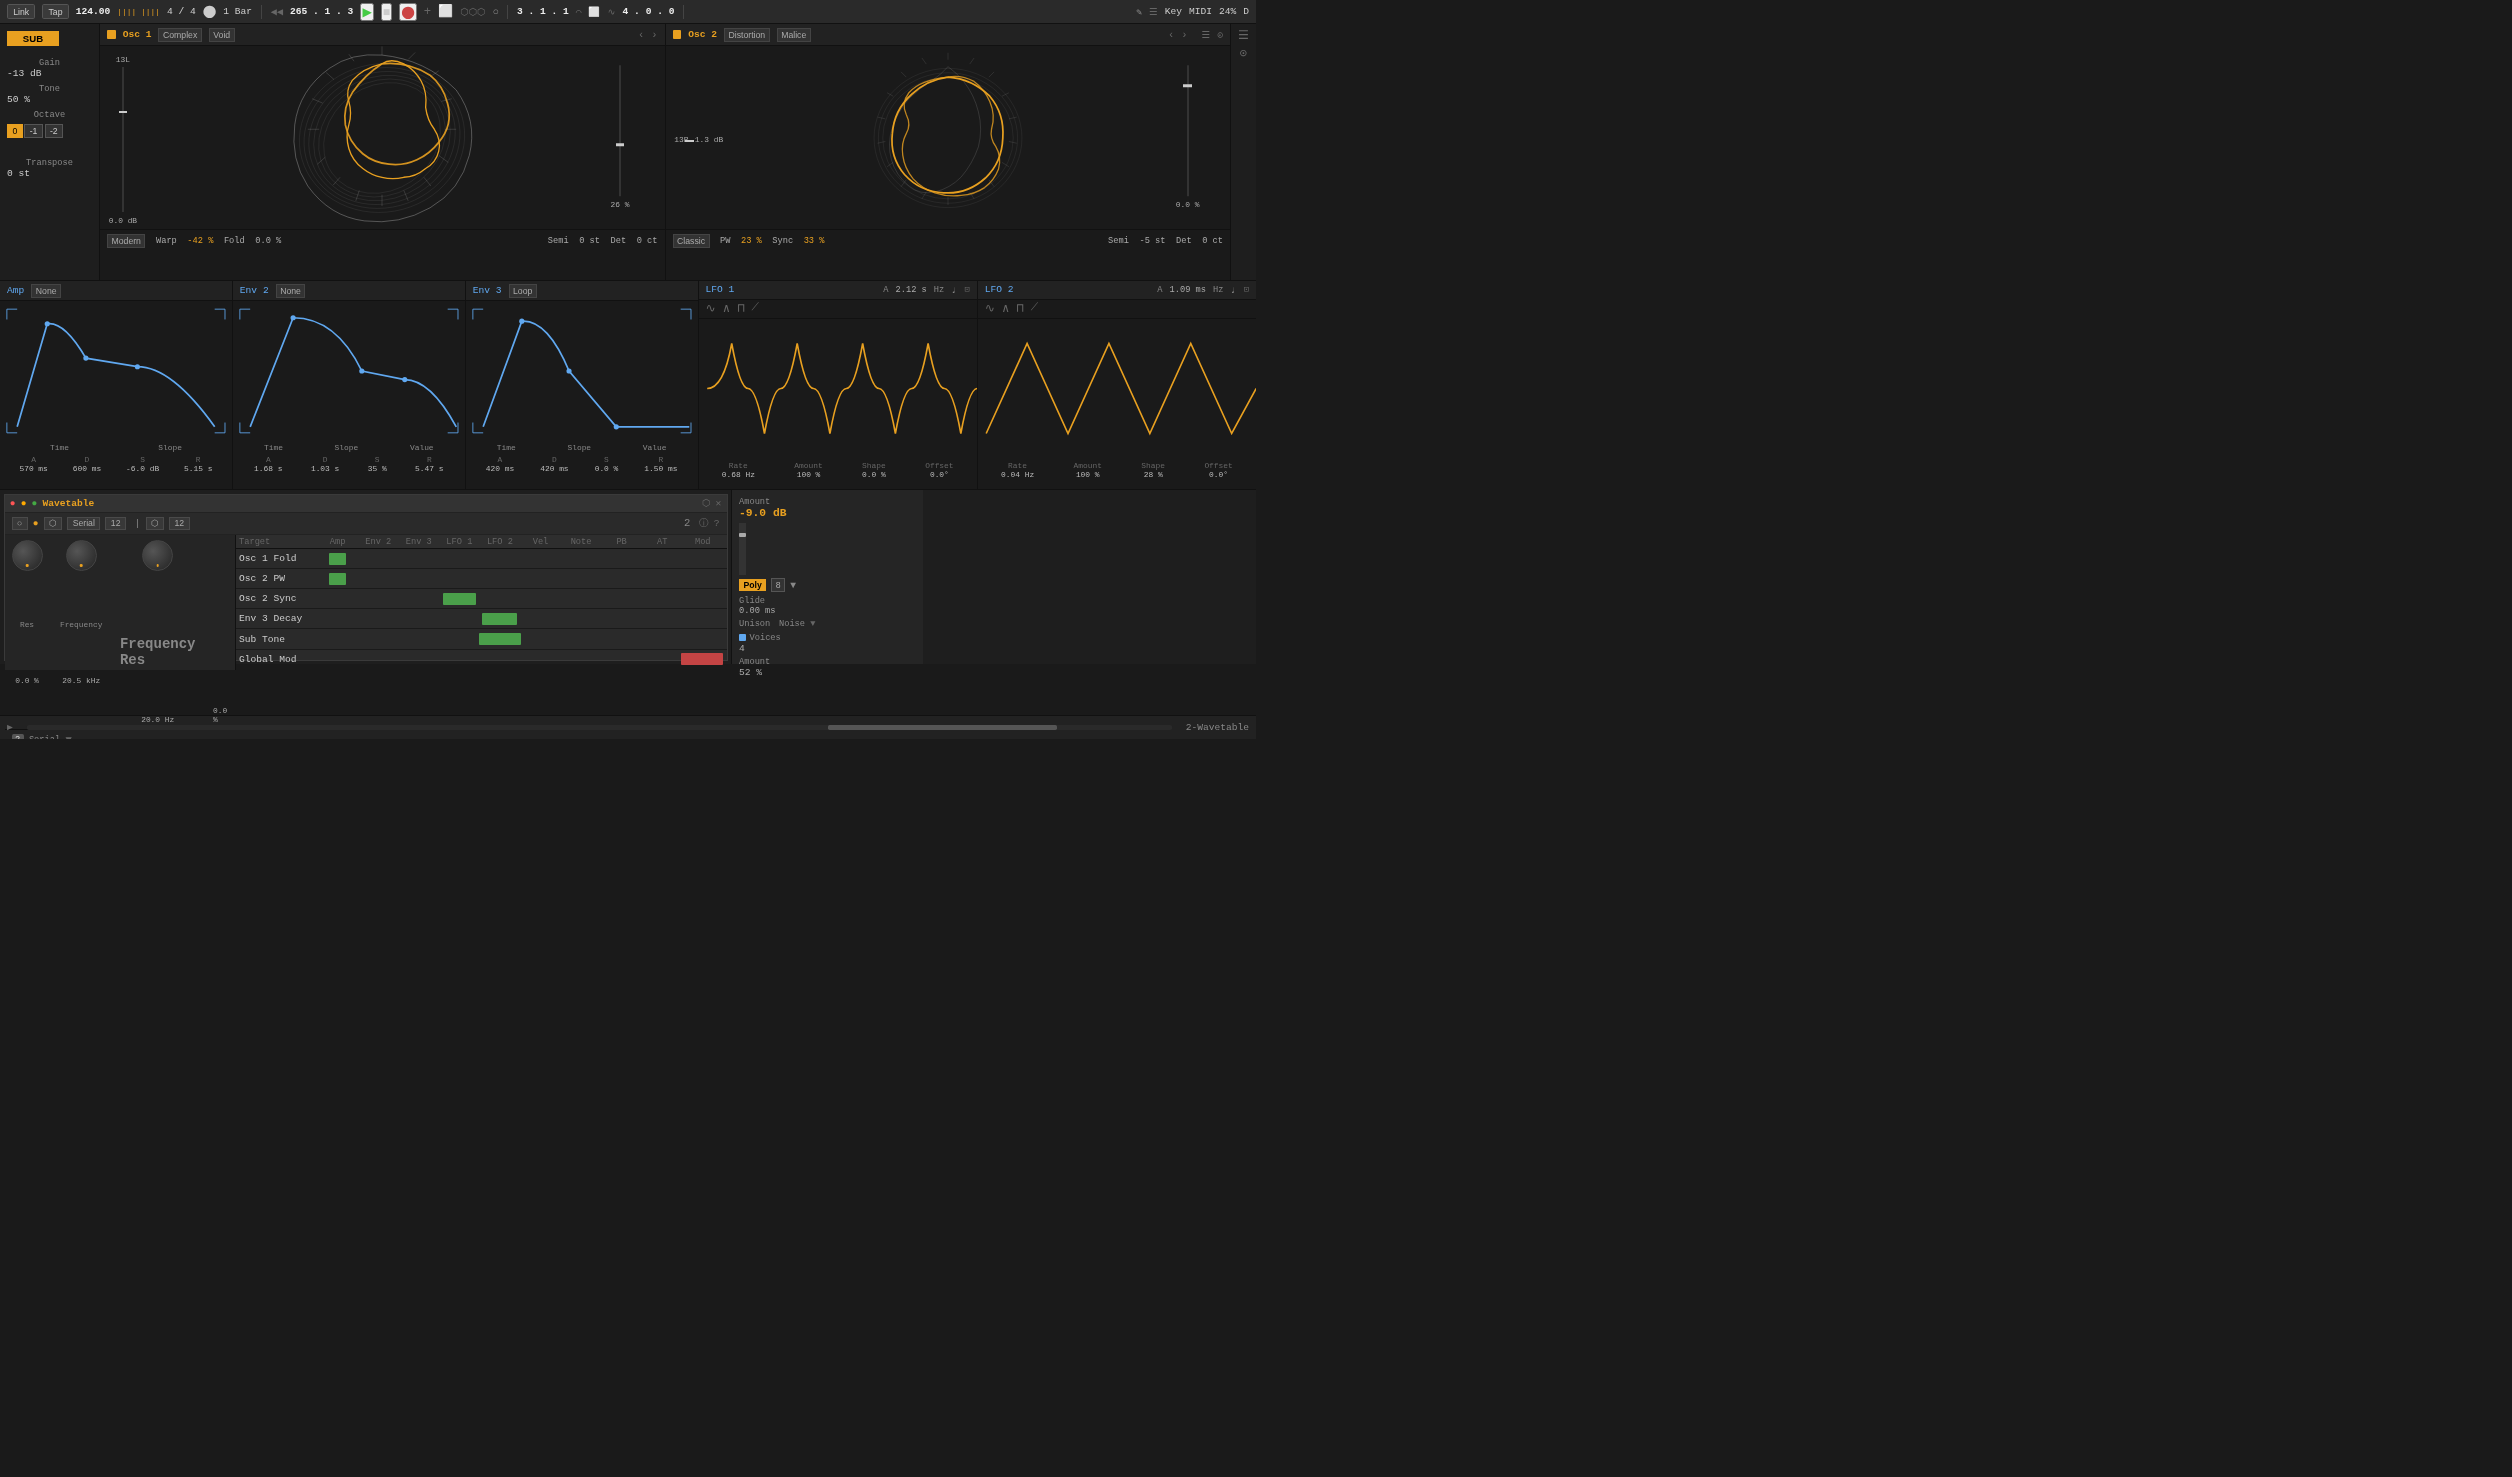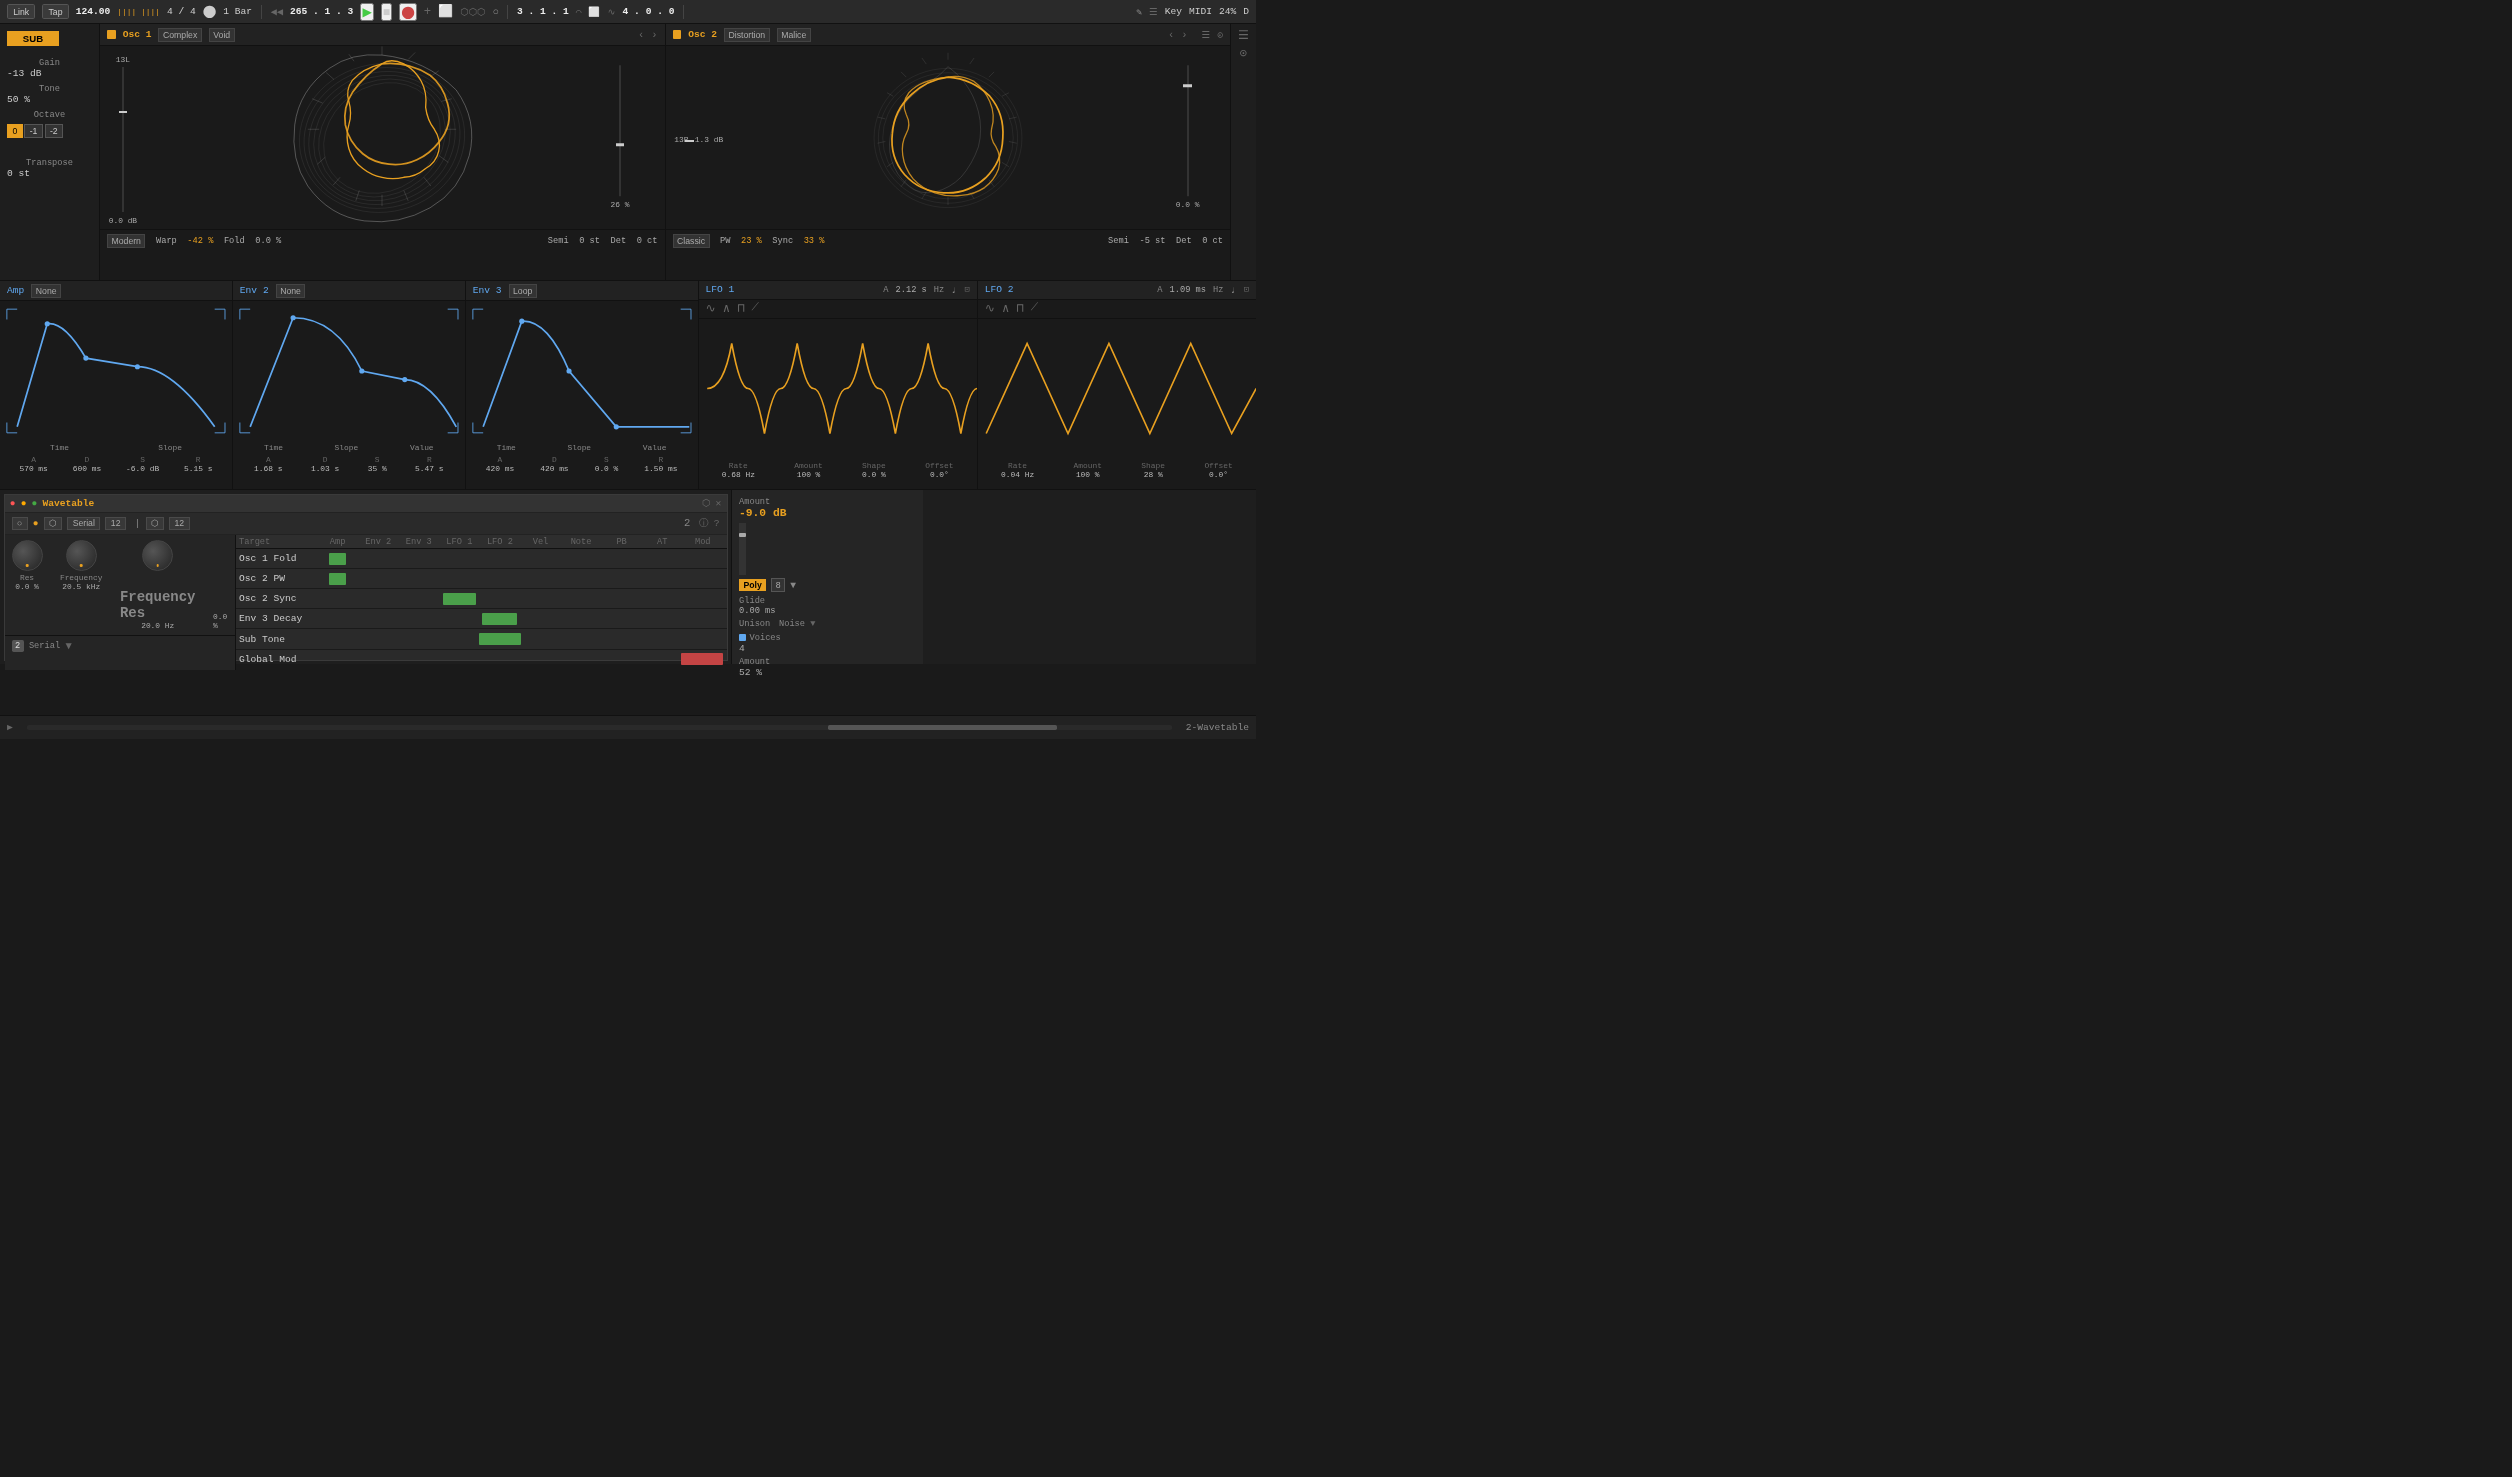--- a/index.html
+++ b/index.html
@@ -253,21 +253,21 @@
     .matrix-right {
       flex: 1;
       overflow: hidden;
     }
 
     .filter-area {
       padding: 5.2px 7px;
       display: flex;
       gap: 17.4px;
     }
-    .filter-param { display: flex; flex-direction: column; align-items: center; }
+    .filter-param { display: flex; flex-direction: column; align-items: center; gap: 47px; }
     .knob {
       width: 31px;
       height: 31px;
       border-radius: 50%;
       background: radial-gradient(circle at 35% 35%, #555, #222);
       border: 1.7px solid #444;
       position: relative;
       cursor: pointer;
     }
     .knob-dot {

